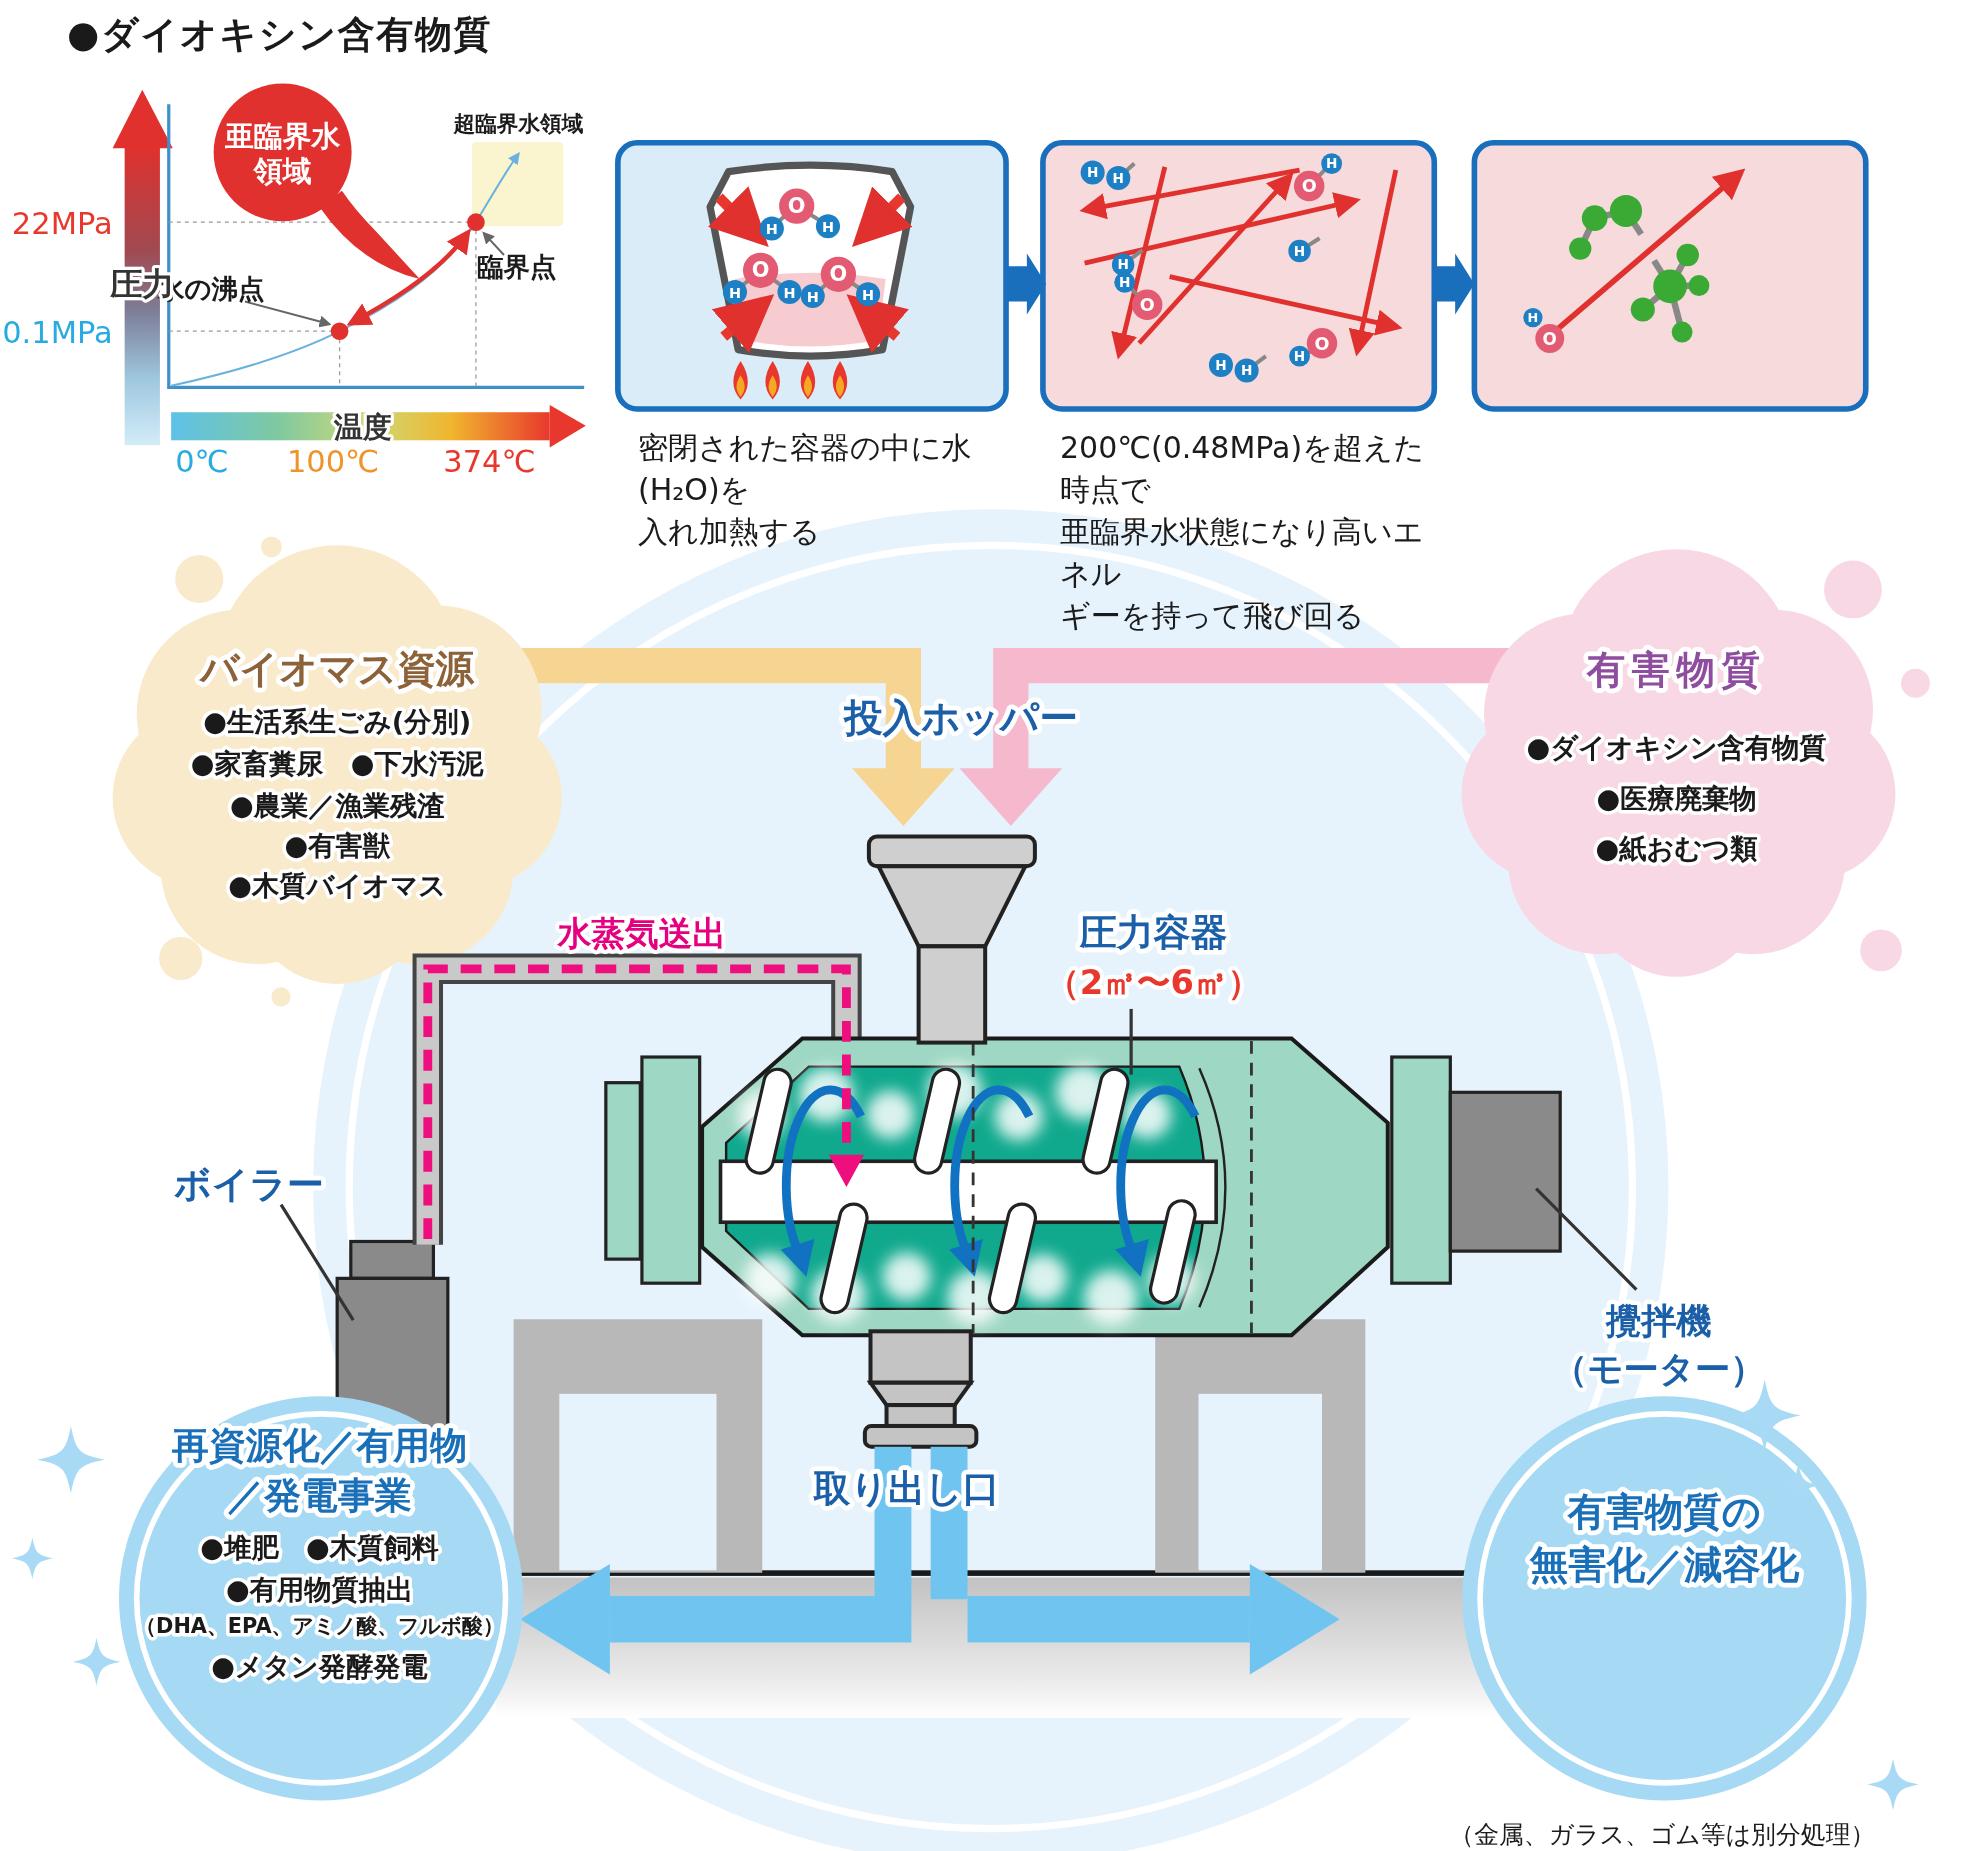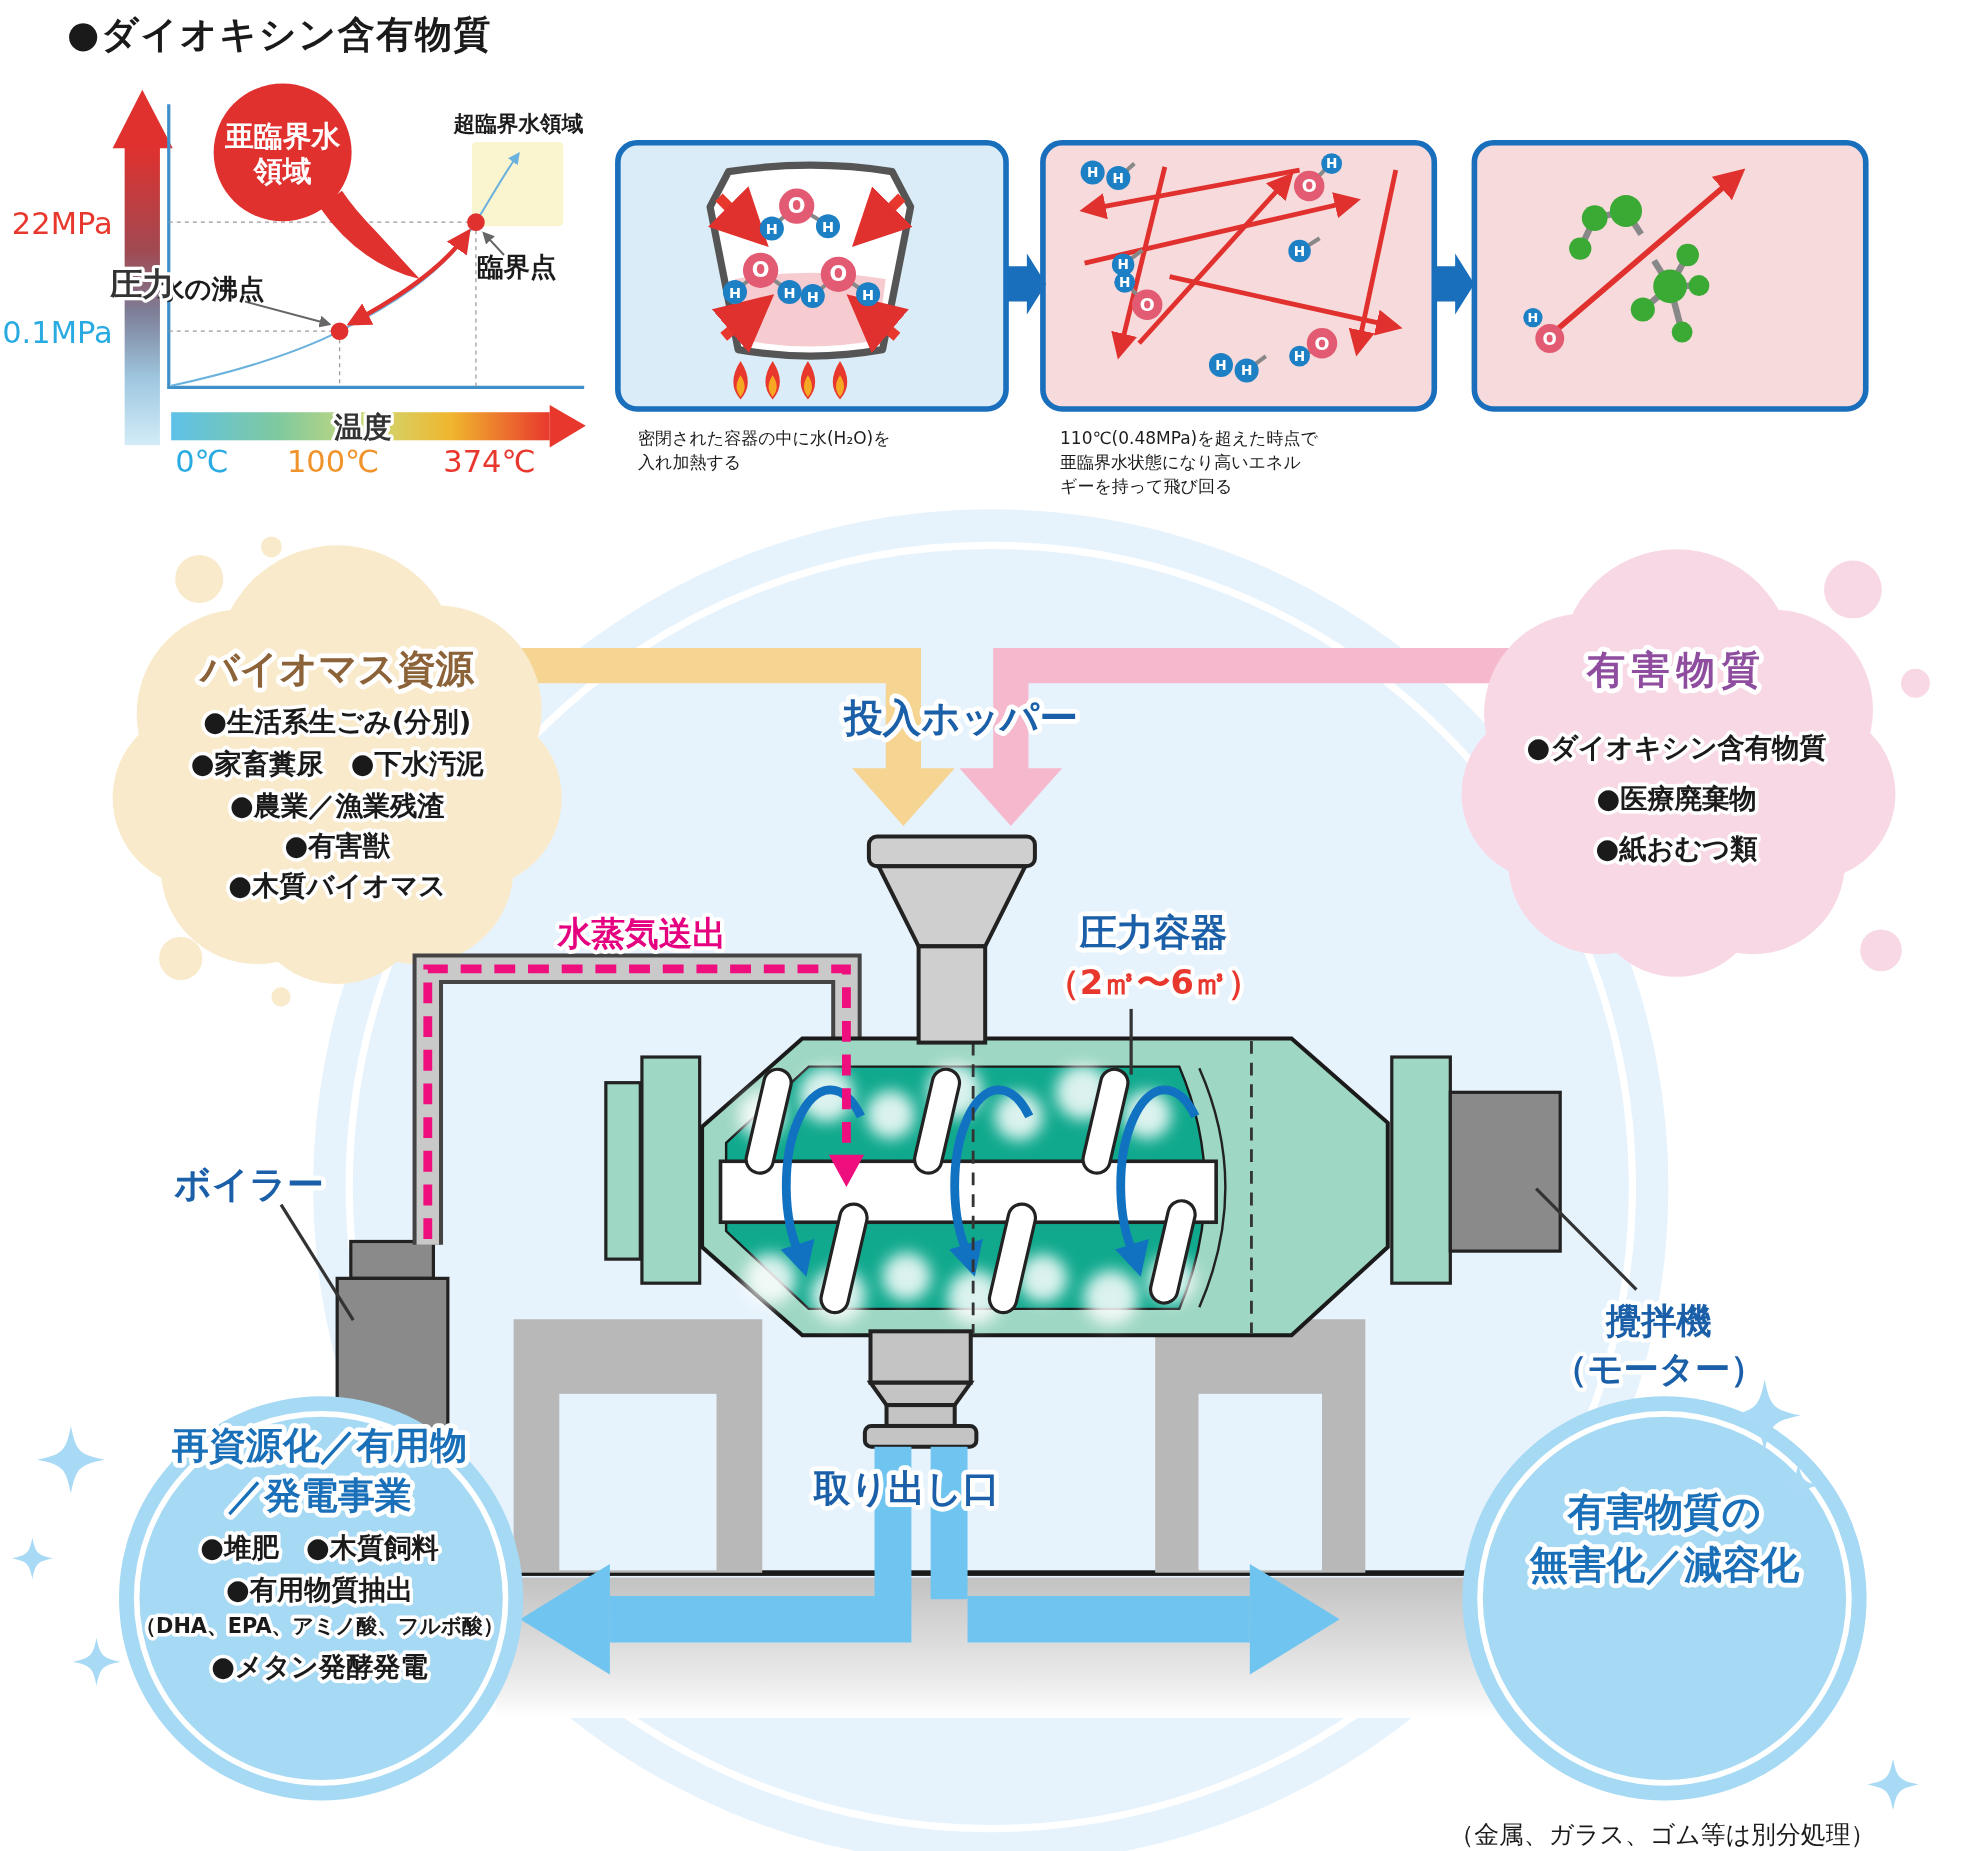--- a/index.html
+++ b/index.html
@@ -2,21 +2,21 @@
 <html style="font-size:13px"><head>
 <meta charset="utf-8">
 <style>
   html,body{margin:0;padding:0;background:#fff;}
   .canvas{position:relative;width:1988px;height:1851px;background:#ffffff;overflow:hidden;
           font-family:"DejaVu Sans","Liberation Sans",sans-serif;}
   svg{position:absolute;left:0;top:0;}
   svg text{font-family:"DejaVu Sans","Liberation Sans",sans-serif;}
   .t{font-weight:700;paint-order:stroke;stroke:#fff;stroke-linejoin:round;}
   .page-title{position:absolute;left:67px;top:9.6px;font-size:37px;font-weight:700;color:#1a1a1a;letter-spacing:1.6px;}
-  .caption{position:absolute;font-size:17px;line-height:1.40;color:#1b1b1b;white-space:pre-line;}
+  .caption{position:absolute;font-size:30px;line-height:1.40;color:#1b1b1b;white-space:pre-line;}
 </style>
 </head>
 <body>
 
 <div class="canvas">
 
 <svg width="1988" height="1851" viewBox="0 0 2478 2308">
   <defs>
     <linearGradient id="presGrad" x1="0" y1="0" x2="0" y2="1">
       <stop offset="0" stop-color="#e0312e"></stop>
@@ -413,18 +413,18 @@
       <path transform="translate(2360,2225) scale(32)" d="M0,-1 C0.15,-0.25 0.25,-0.15 1,0 C0.25,0.15 0.15,0.25 0,1 C-0.15,0.25 -0.25,0.15 -1,0 C-0.25,-0.15 -0.15,-0.25 0,-1 Z"></path>
     </g>
 
     <text x="2338" y="2298" font-size="31" fill="#1b1b1b" text-anchor="end">（金属、ガラス、ゴム等は別分処理）</text>
   </g>
 </svg>
 
 <div class="page-title">●ダイオキシン含有物質</div>
 <div class="caption" style="left:638px;top:427px;width:369px;">密閉された容器の中に水(H₂O)を
 入れ加熱する</div>
-<div class="caption" style="left:1060px;top:427px;width:377px;">110℃(0.48MPa)を超えた時点で
+<div class="caption" style="left:1060px;top:427px;width:377px;">200℃(0.48MPa)を超えた時点で
 亜臨界水状態になり高いエネル
 ギーを持って飛び回る</div>
 
 </div>
 
 
 </body></html>

